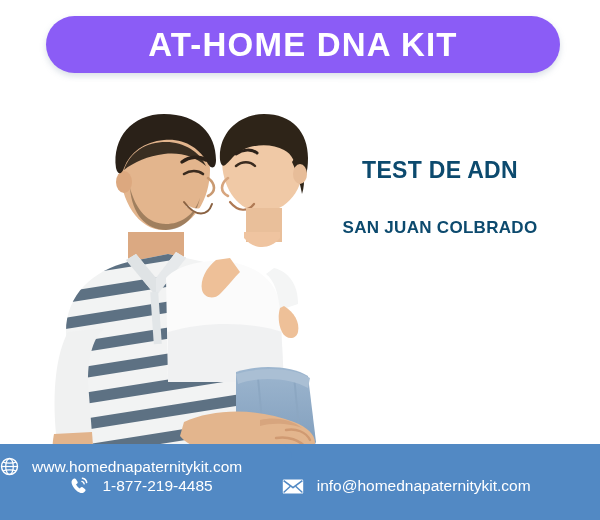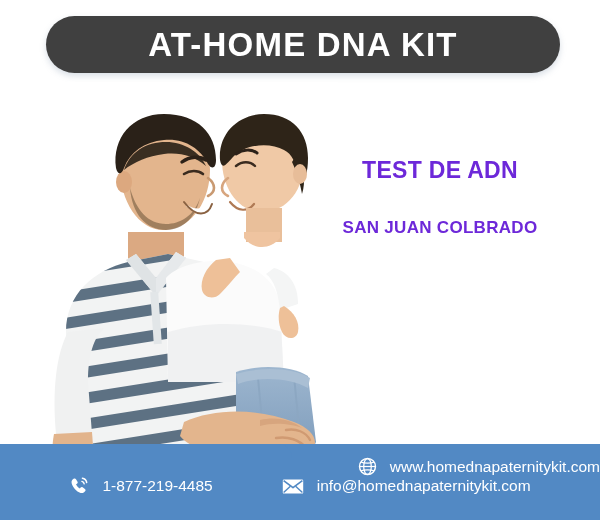--- a/index.html
+++ b/index.html
@@ -16,21 +16,21 @@
     font-family: "Liberation Sans", sans-serif;
   }
 
   
   .header-pill {
     position: absolute;
     left: 46px;
     top: 16px;
     width: 514px;
     height: 57px;
-    background: #404040;
+    background: #8b5cf6;
     border-radius: 29px;
     box-shadow: 0 3px 6px rgba(120,140,165,0.28);
     display: flex;
     align-items: center;
     justify-content: center;
   }
   .header-pill-label {
     color: #ffffff;
     font-size: 33px;
     font-weight: bold;
@@ -51,21 +51,21 @@
 
   
   .headline-block {
     position: absolute;
     left: 292px;
     top: 158px;
     width: 296px;
     text-align: center;
   }
   .headline-line {
-    color: #6d28d9;
+    color: #0c4a6e;
     font-size: 23px;
     font-weight: bold;
     letter-spacing: 0.3px;
     line-height: 1.1;
     white-space: nowrap;
   }
   .headline-line.l1 { margin-bottom: 36px; }
   .headline-line.l2 { margin-bottom: 36px; }
   .headline-line.l3 { font-size: 17px; }
 
@@ -91,21 +91,21 @@
   .footer-row {
     position: absolute;
     display: flex;
     align-items: center;
     color: #ffffff;
   }
   .footer-row-1 {
     left: 0;
     top: 457px;
     width: 600px;
-    justify-content: flex-end;
+    justify-content: flex-start;
   }
   .footer-row-2 {
     left: 0;
     top: 476px;
     width: 600px;
     justify-content: center;
     text-align: center;
   }
   .footer-text {
     font-size: 15.5px;

